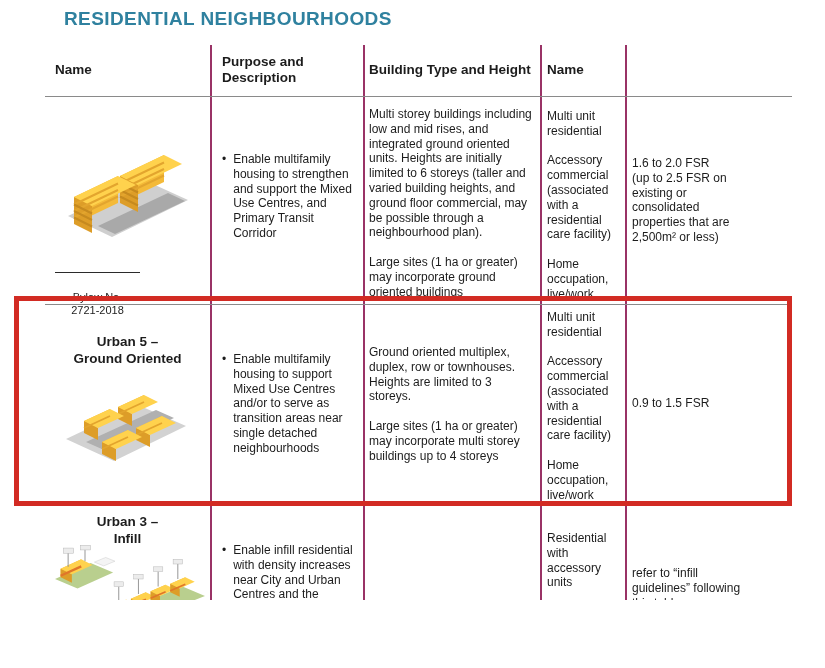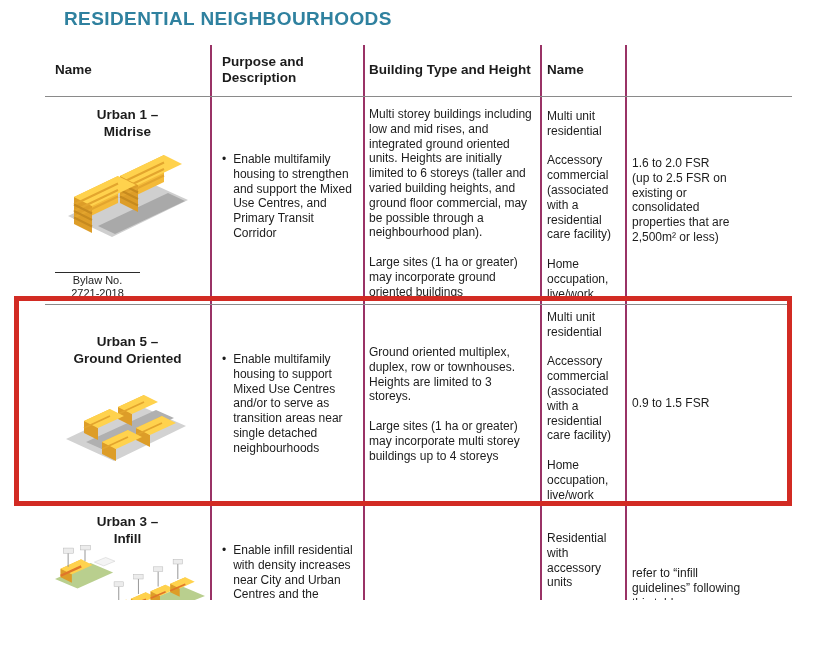--- a/index.html
+++ b/index.html
@@ -18,21 +18,21 @@
   .name-title{
     position:absolute;left:45px;width:165px;text-align:center;font-weight:bold;
     font-size:13.5px;line-height:16.5px;white-space:pre-line;
   }
   .purpose{position:absolute;display:flex;gap:7px;}
   .purpose .bullet{font-size:12px;line-height:14.8px;}
   .purpose .ptext{font-size:12px;line-height:14.8px;white-space:pre-line;}
   .ital{font-style:italic;}
   .bylaw{
     position:absolute;font-size:11px;line-height:13px;text-align:center;
-    border-top:1.5px solid #2b2b2b;padding-top:1px;white-space:pre-line;
+    border-top:1.5px solid #2b2b2b;padding-top:18px;white-space:pre-line;
   }
   .bylaw.double{border-bottom:1.5px solid #2b2b2b;padding-bottom:2px;}
   .illus{position:absolute;}
   .highlight-box{
     position:absolute;left:14px;top:296px;width:778px;height:210px;
     border:5px solid #d22b23;box-sizing:border-box;z-index:6;
   }
 </style>
 </head>
 <body>
@@ -50,22 +50,20 @@
   <div class="hline" style="left:45px;top:304px;width:747px;"></div>
   <div class="hline" style="left:45px;top:503px;width:747px;"></div>
   <div class="hline" style="left:40px;top:664px;width:752px;"></div>
 
   <div class="hdr" style="left:55px;top:62px;">Name</div>
   <div class="hdr" style="left:222px;top:54px;width:132px;">Purpose and
 Description</div>
   <div class="hdr" style="left:369px;top:62px;width:172px;">Building Type and Height</div>
   <div class="hdr" style="left:547px;top:62px;">Name</div>
 
-  <div class="name-title" style="top:107px;">Urban 1 –
-Midrise</div>
 
   <svg class="illus" style="left:68px;top:146px;" width="120" height="95" viewBox="0 0 120 95">
     <polygon points="0,70 76,34 120,54 44,91" fill="#cfcfcf"></polygon>
     <polygon points="30,80 100,47 117,55 47,88" fill="#a9a9a9"></polygon>
     <polygon points="52,57 96,36 96,9 52,30" fill="#f4ba39"></polygon>
     <polygon points="52,57 70,66 70,39 52,30" fill="#dd9d28"></polygon>
     <polygon points="52,30 96,9 114,18 70,39" fill="#ffd24d"></polygon>
     <path d="M52,50.5 L96,29.5 M52,44 L96,23 M52,37.5 L96,16.5" stroke="#e3a52e" stroke-width="2" fill="none"></path>
     <path d="M52,50.5 L70,59.5 M52,44 L70,53 M52,37.5 L70,46.5" stroke="#c68a1f" stroke-width="2" fill="none"></path>
     <polygon points="6,78 50,57 50,30 6,51" fill="#f4ba39"></polygon>

